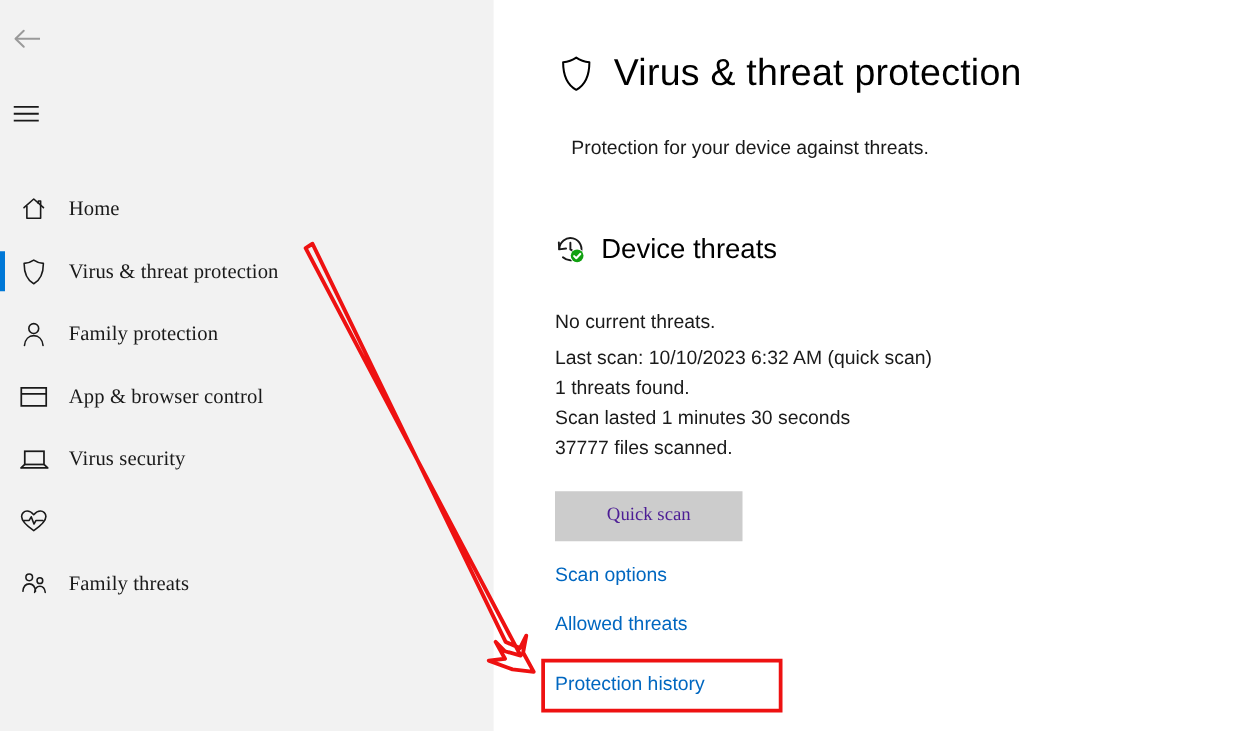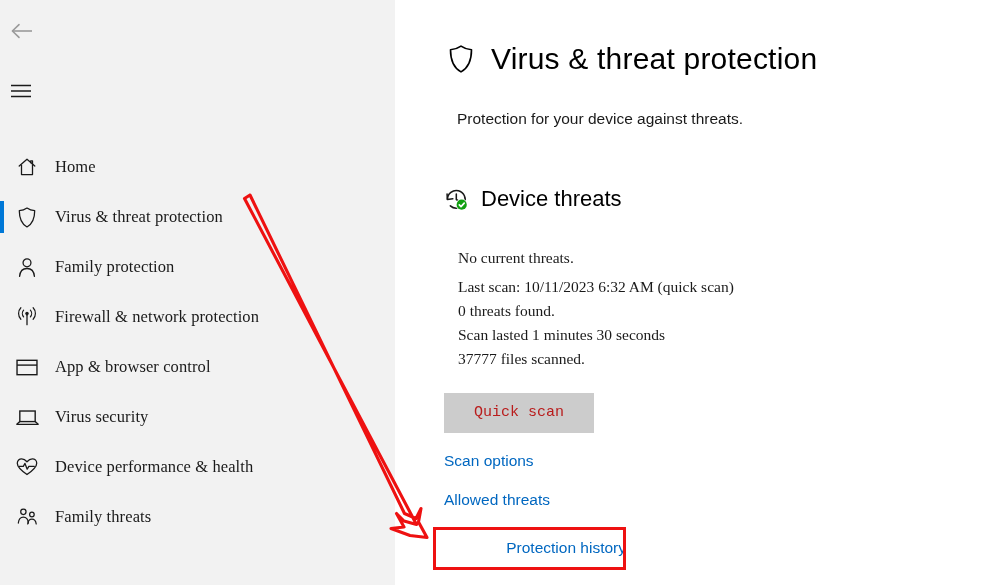--- a/index.html
+++ b/index.html
@@ -144,41 +144,40 @@
   #section-title {
     font-size: 22px;
     color: #000000;
     font-weight: 400;
     margin-left: 12px;
     white-space: nowrap;
   }
 
   .status-lines {
     margin-top: 15px;
-    margin-left: 15px;
-    font-family: Liberation Serif, serif;
+    margin-left: 1px;
   }
   .status-lines .line {
     font-size: 15.5px;
     color: #1a1a1a;
     line-height: 24px;
     white-space: nowrap;
   }
   .status-lines .line.spaced { margin-bottom: 5px; }
 
   #quick-scan-button {
     margin-top: 22px;
     margin-left: 1px;
     width: 150px;
     height: 40px;
     background: #cccccc;
     border: none;
-    font-family: Liberation Mono, monospace;
+    font-family: Liberation Serif, serif;
     font-size: 15px;
-    color: #b91c1c;
+    color: #4c1d95;
     cursor: pointer;
     display: block;
     padding: 0;
   }
 
   .link-list { margin-top: 18px; margin-left: 1px; }
   .link-row {
     display: block;
     font-size: 15.5px;
     color: #0067c0;
@@ -189,21 +188,20 @@
     cursor: pointer;
   }
   .link-row.boxed {
     position: relative;
     padding: 11px 0 12px 11px;
     margin-left: -11px;
     margin-bottom: 0;
     margin-top: -2px;
     width: 182px;
     box-sizing: content-box;
-    text-align: right;
   }
   .link-row.boxed .box-frame {
     position: absolute;
     left: 0;
     top: 0;
     right: 0;
     bottom: 0;
     border: 3px solid #ee1111;
     pointer-events: none;
   }
@@ -273,33 +271,20 @@
       <div class="nav-item">
         <span class="nav-icon">
           <svg width="22" height="23" viewBox="0 0 24 25" aria-hidden="true">
             <circle cx="12" cy="7.4" r="4.3" stroke="currentColor" stroke-width="1.4" fill="none"></circle>
             <path d="M3.9 22.2 C4.4 16.7 7.8 13.6 12 13.6 C16.2 13.6 19.6 16.7 20.1 22.2" stroke="currentColor" stroke-width="1.4" fill="none" stroke-linecap="round"></path>
           </svg>
         </span>
         <span class="nav-label">Family protection</span>
       </div>
 
-      <div class="nav-item">
-        <span class="nav-icon">
-          <svg width="24" height="22" viewBox="0 0 26 24" aria-hidden="true">
-            <circle cx="13" cy="8.2" r="1.9" fill="currentColor"></circle>
-            <path d="M13 10.2 V20.4" stroke="currentColor" stroke-width="1.4" stroke-linecap="round"></path>
-            <path d="M9.3 4.6 C7.5 6.6 7.5 9.8 9.3 11.8" stroke="currentColor" stroke-width="1.3" fill="none" stroke-linecap="round"></path>
-            <path d="M16.7 4.6 C18.5 6.6 18.5 9.8 16.7 11.8" stroke="currentColor" stroke-width="1.3" fill="none" stroke-linecap="round"></path>
-            <path d="M6.3 1.9 C3 5.2 3 11.2 6.3 14.5" stroke="currentColor" stroke-width="1.3" fill="none" stroke-linecap="round"></path>
-            <path d="M19.7 1.9 C23 5.2 23 11.2 19.7 14.5" stroke="currentColor" stroke-width="1.3" fill="none" stroke-linecap="round"></path>
-          </svg>
-        </span>
-        <span class="nav-label">Firewall &amp; network protection</span>
-      </div>
 
       <div class="nav-item">
         <span class="nav-icon">
           <svg width="24" height="21" viewBox="0 0 26 22" aria-hidden="true">
             <rect x="2.2" y="3.2" width="21.6" height="15.6" stroke="currentColor" stroke-width="1.5" fill="none"></rect>
             <path d="M2.2 8.4 H23.8" stroke="currentColor" stroke-width="1.5"></path>
           </svg>
         </span>
         <span class="nav-label">App &amp; browser control</span>
       </div>
@@ -317,21 +302,20 @@
 
       <div class="nav-item">
         <span class="nav-icon">
           <svg width="24" height="22" viewBox="0 0 26 24" aria-hidden="true">
             <path d="M13 20.2 C5.6 15.1 2.4 11.6 2.4 7.9 C2.4 5.1 4.6 3.1 7.2 3.1
                      C9.3 3.1 11.2 4.2 13 6.3 C14.8 4.2 16.7 3.1 18.8 3.1
                      C21.4 3.1 23.6 5.1 23.6 7.9 C23.6 11.6 20.4 15.1 13 20.2 Z" stroke="currentColor" stroke-width="1.4" fill="none" stroke-linejoin="round"></path>
             <path d="M4.6 11.3 H9 L10.8 8.1 L13.2 14.4 L15 11.3 H21" stroke="currentColor" stroke-width="1.4" fill="none" stroke-linecap="round" stroke-linejoin="round"></path>
           </svg>
         </span>
-        <span class="nav-label">Device performance &amp; health</span>
       </div>
 
       <div class="nav-item">
         <span class="nav-icon">
           <svg width="25" height="22" viewBox="0 0 27 24" aria-hidden="true">
             <circle cx="9" cy="6.4" r="2.9" stroke="currentColor" stroke-width="1.35" fill="none"></circle>
             <path d="M3.5 18.6 C3.9 14.4 6.2 12.1 9 12.1 C11.8 12.1 14.1 14.4 14.5 18.6" stroke="currentColor" stroke-width="1.35" fill="none" stroke-linecap="round"></path>
             <circle cx="18.3" cy="9.3" r="2.5" stroke="currentColor" stroke-width="1.35" fill="none"></circle>
             <path d="M13.7 19.6 C14.1 16.1 16.1 14.2 18.3 14.2 C20.6 14.2 22.6 16.1 23 19.6" stroke="currentColor" stroke-width="1.35" fill="none" stroke-linecap="round"></path>
           </svg>
@@ -365,22 +349,22 @@
           <circle cx="18.4" cy="18.4" r="6.1" fill="#ffffff"></circle>
           <circle cx="18.4" cy="18.4" r="5.3" fill="#11a011"></circle>
           <path d="M15.9 18.6 L17.7 20.4 L21 16.8" stroke="#ffffff" stroke-width="1.7" fill="none" stroke-linecap="round" stroke-linejoin="round"></path>
         </svg>
       </span>
       <h2 id="section-title">Device threats</h2>
     </div>
 
     <div class="status-lines">
       <div class="line spaced">No current threats.</div>
-      <div class="line">Last scan: 10/11/2023 6:32 AM (quick scan)</div>
-      <div class="line">0 threats found.</div>
+      <div class="line">Last scan: 10/10/2023 6:32 AM (quick scan)</div>
+      <div class="line">1 threats found.</div>
       <div class="line">Scan lasted 1 minutes 30 seconds</div>
       <div class="line">37777 files scanned.</div>
     </div>
 
     <button id="quick-scan-button">Quick scan</button>
 
     <div class="link-list">
       <a class="link-row">Scan options</a>
       <a class="link-row">Allowed threats</a>
       <a class="link-row boxed">

